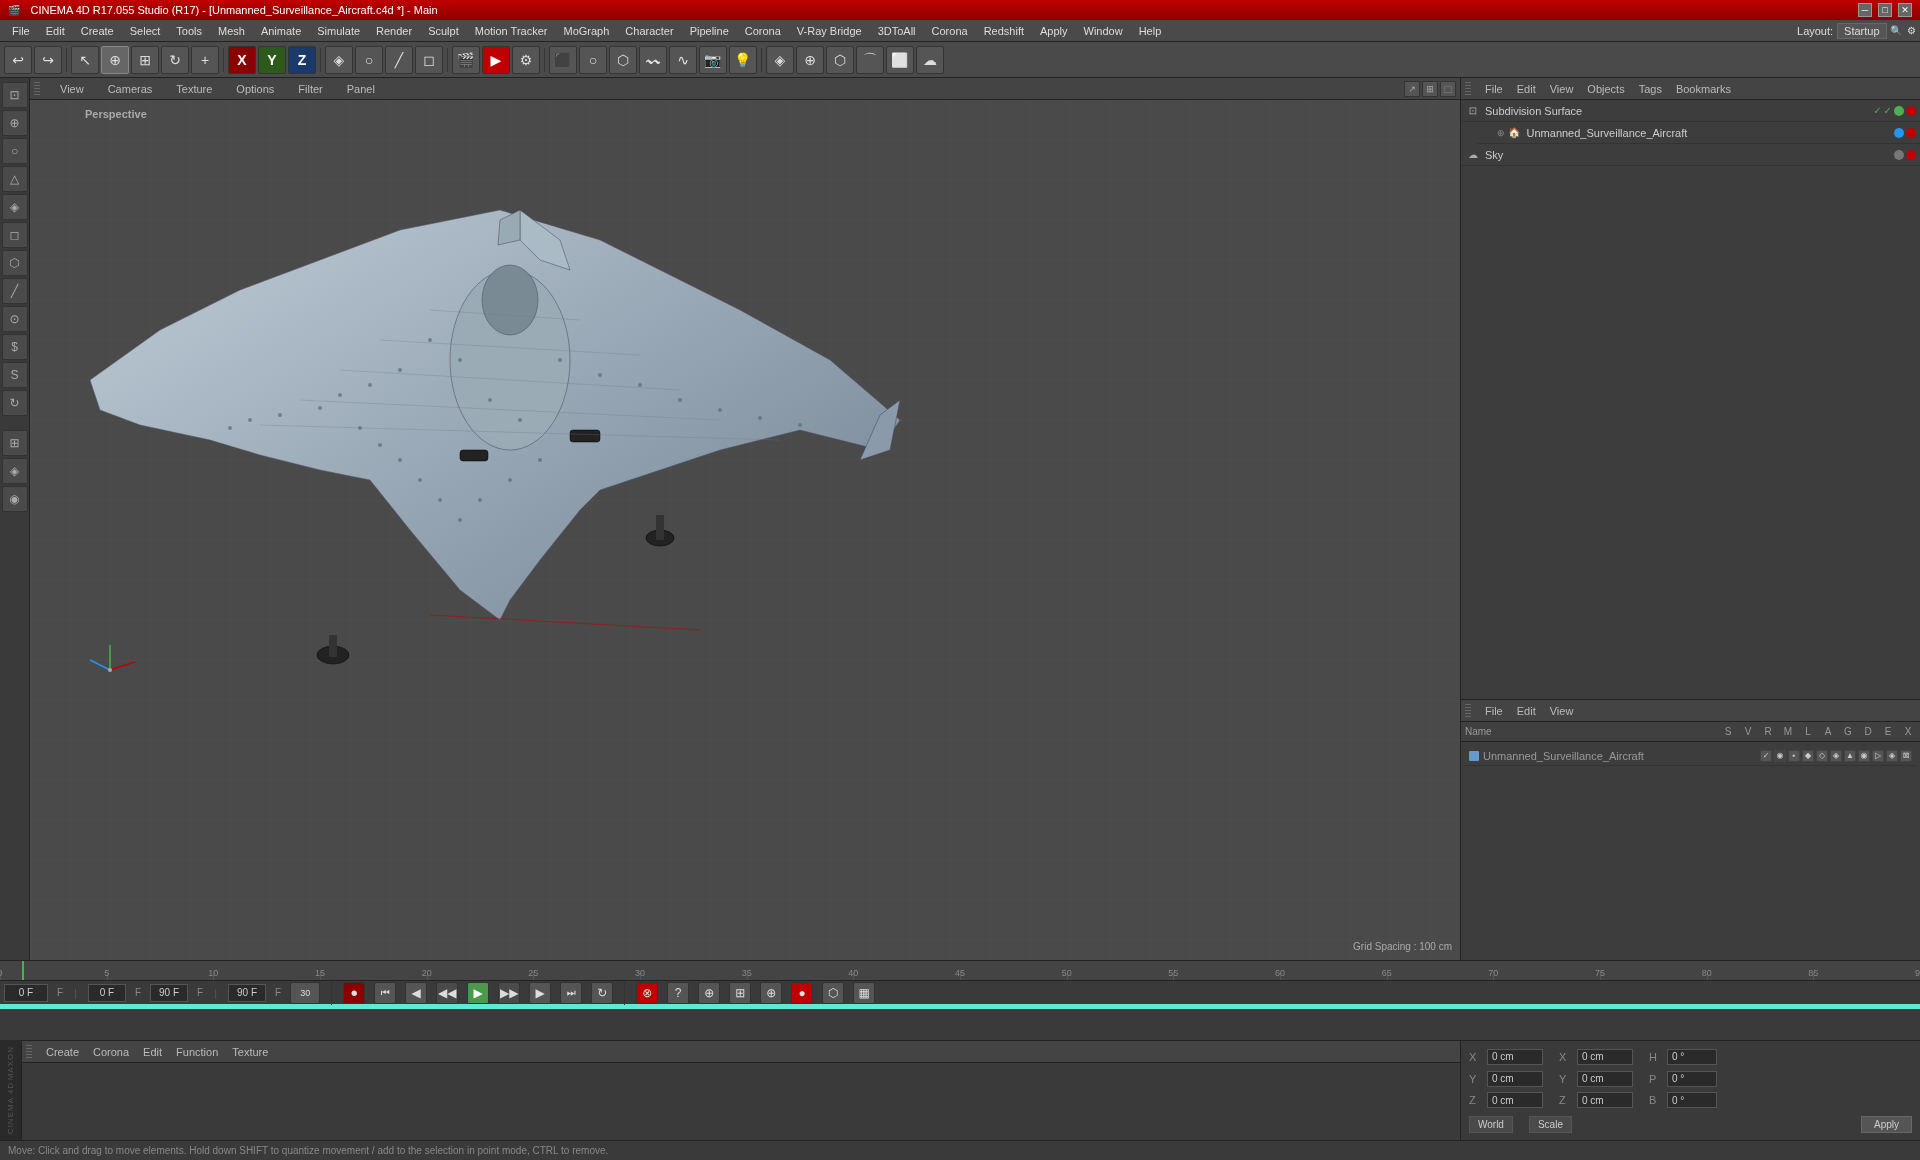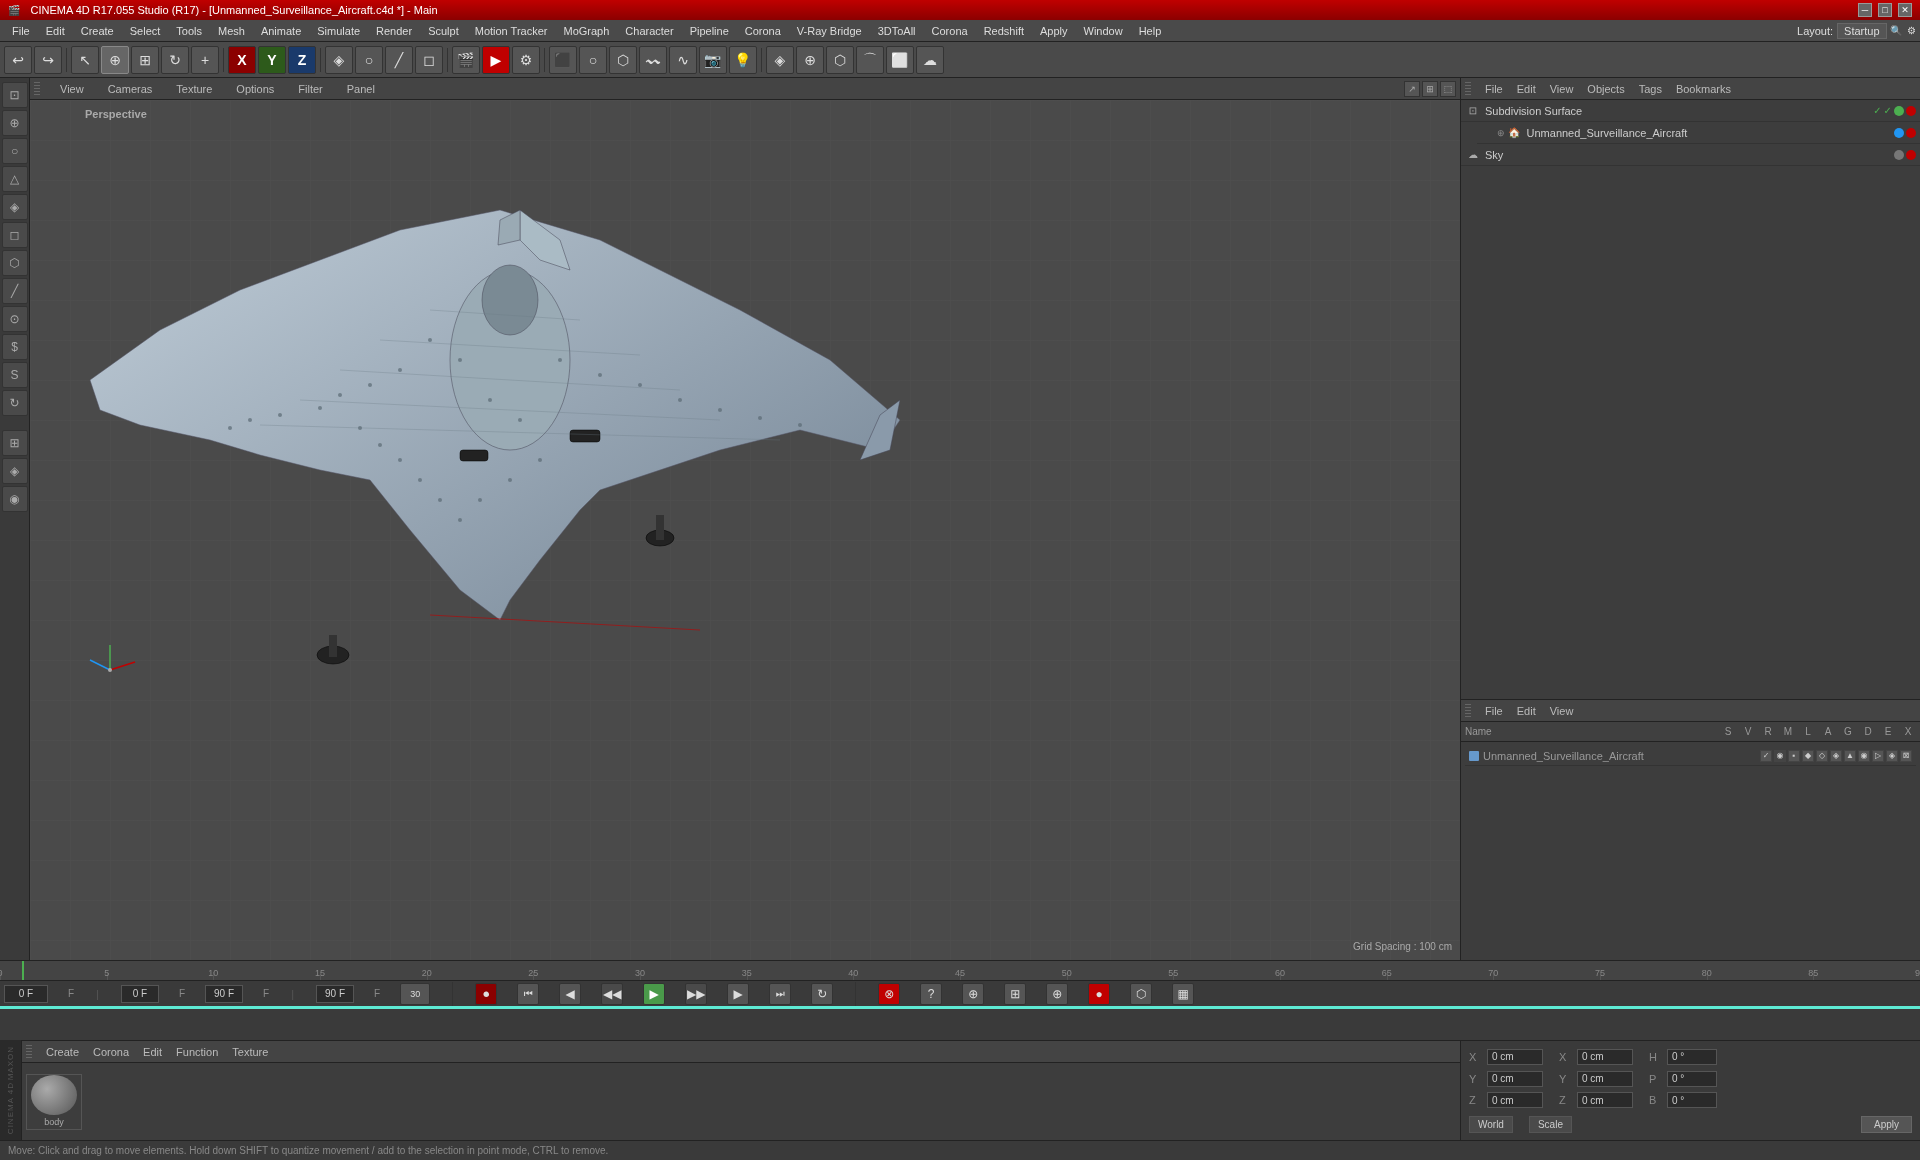--- a/index.html
+++ b/index.html
@@ -342,22 +342,22 @@
       background: #4caf50;
       left: 22px;
     }
 
     #timeline-controls {
       height: 28px;
       background: #3a3a3a;
       display: flex;
       align-items: center;
       padding: 0 4px;
-      gap: 20px;
-      border-bottom: 3px solid #5eead4;
+      gap: 9px;
+      border-bottom: 5px solid #5eead4;
     }
     .tc-input {
       width: 36px; height: 18px;
       background: #2a2a2a;
       border: 1px solid #555;
       color: #ccc;
       font-size: 10px;
       text-align: center;
       padding: 0 2px;
     }
@@ -959,26 +959,20 @@
 
         <div id="materials-area" style="flex:1; height:100px;">
           <div id="materials-toolbar">
             <div class="drag-handle"></div>
             <span class="mat-menu-item">Create</span>
             <span class="mat-menu-item">Corona</span>
             <span class="mat-menu-item">Edit</span>
             <span class="mat-menu-item">Function</span>
             <span class="mat-menu-item">Texture</span>
           </div>
-          <div id="materials-content">
-            <div class="material-swatch">
-              <div class="material-preview" style="background: radial-gradient(circle at 35% 35%, #aaa, #555); width:46px; height:46px; border-radius:50%;"></div>
-              <span class="material-name">body</span>
-            </div>
-          </div>
         </div>
 
         <div id="coords-panel" style="width:460px; height:100px; background:#3a3a3a; border-left:1px solid #222; border-top:1px solid #222; padding:6px 8px; display:flex; flex-direction:column; gap:2px;">
           <div class="coord-row">
             <span class="coord-label">X</span>
             <input class="coord-field" style="width: 56px;" value="0 cm">
             <span class="coord-separator"></span>
             <span class="coord-label">X</span>
             <input class="coord-field" style="width: 56px;" value="0 cm">
             <span class="coord-separator"></span>

